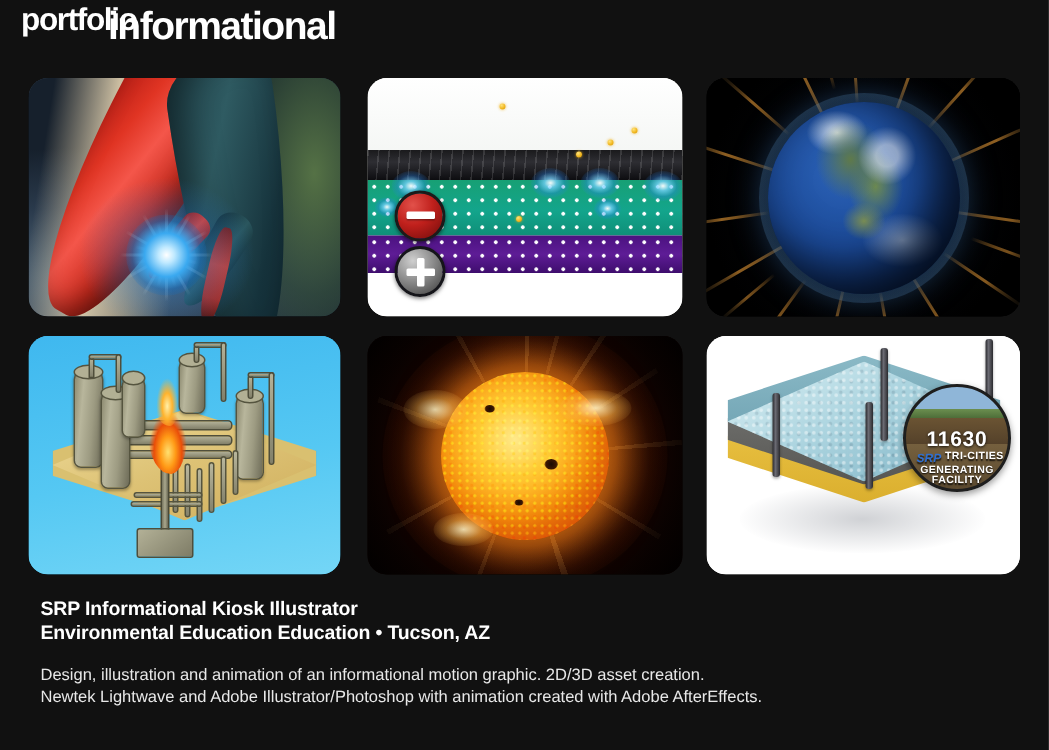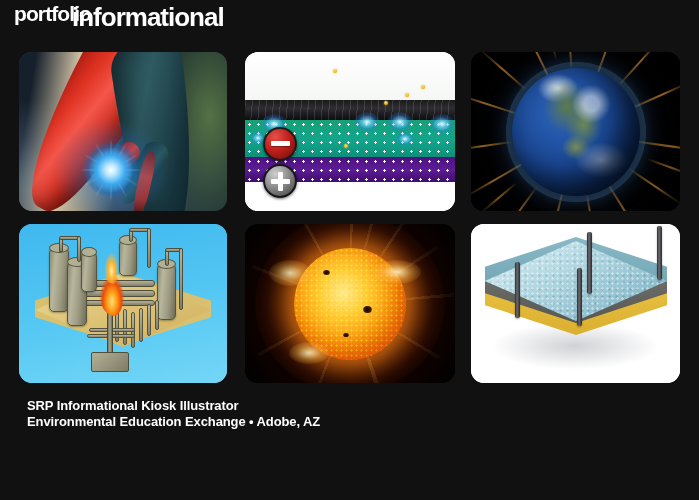--- a/index.html
+++ b/index.html
@@ -711,25 +711,33 @@
       <div class="layer lay-gravel"></div>
       <div class="layer lay-water"></div>
       <div class="toptop"></div>
       <div class="rim"></div>
 
       <div class="rod" style="left:44px; top:38px; height:56px;"></div>
       <div class="rod" style="left:106px; top:44px; height:58px;"></div>
       <div class="rod" style="left:116px; top:8px; height:62px;"></div>
       <div class="rod" style="left:186px; top:2px; height:54px;"></div>
 
+      <div class="badge">
+        <span class="bnum">11630</span>
+        <span class="blogo">SRP</span>
+        <span class="bname1">TRI-CITIES</span>
+        <span class="bname2">GENERATING FACILITY</span>
+      </div>
     </div>
   </div>
 
 </div>
 
 <div class="caption">
   <div class="cap-title">
     <div>SRP Informational Kiosk Illustrator</div>
-    <div>Environmental Education Exchange • Adobe, AZ</div>
+    <div>Environmental Education Education • Tucson, AZ</div>
   </div>
   <div class="cap-desc">
+    <div>Design, illustration and animation of an informational motion graphic. 2D/3D asset creation.</div>
+    <div>Newtek Lightwave and Adobe Illustrator/Photoshop with animation created with Adobe AfterEffects.</div>
   </div>
 </div>
 
 </body></html>

